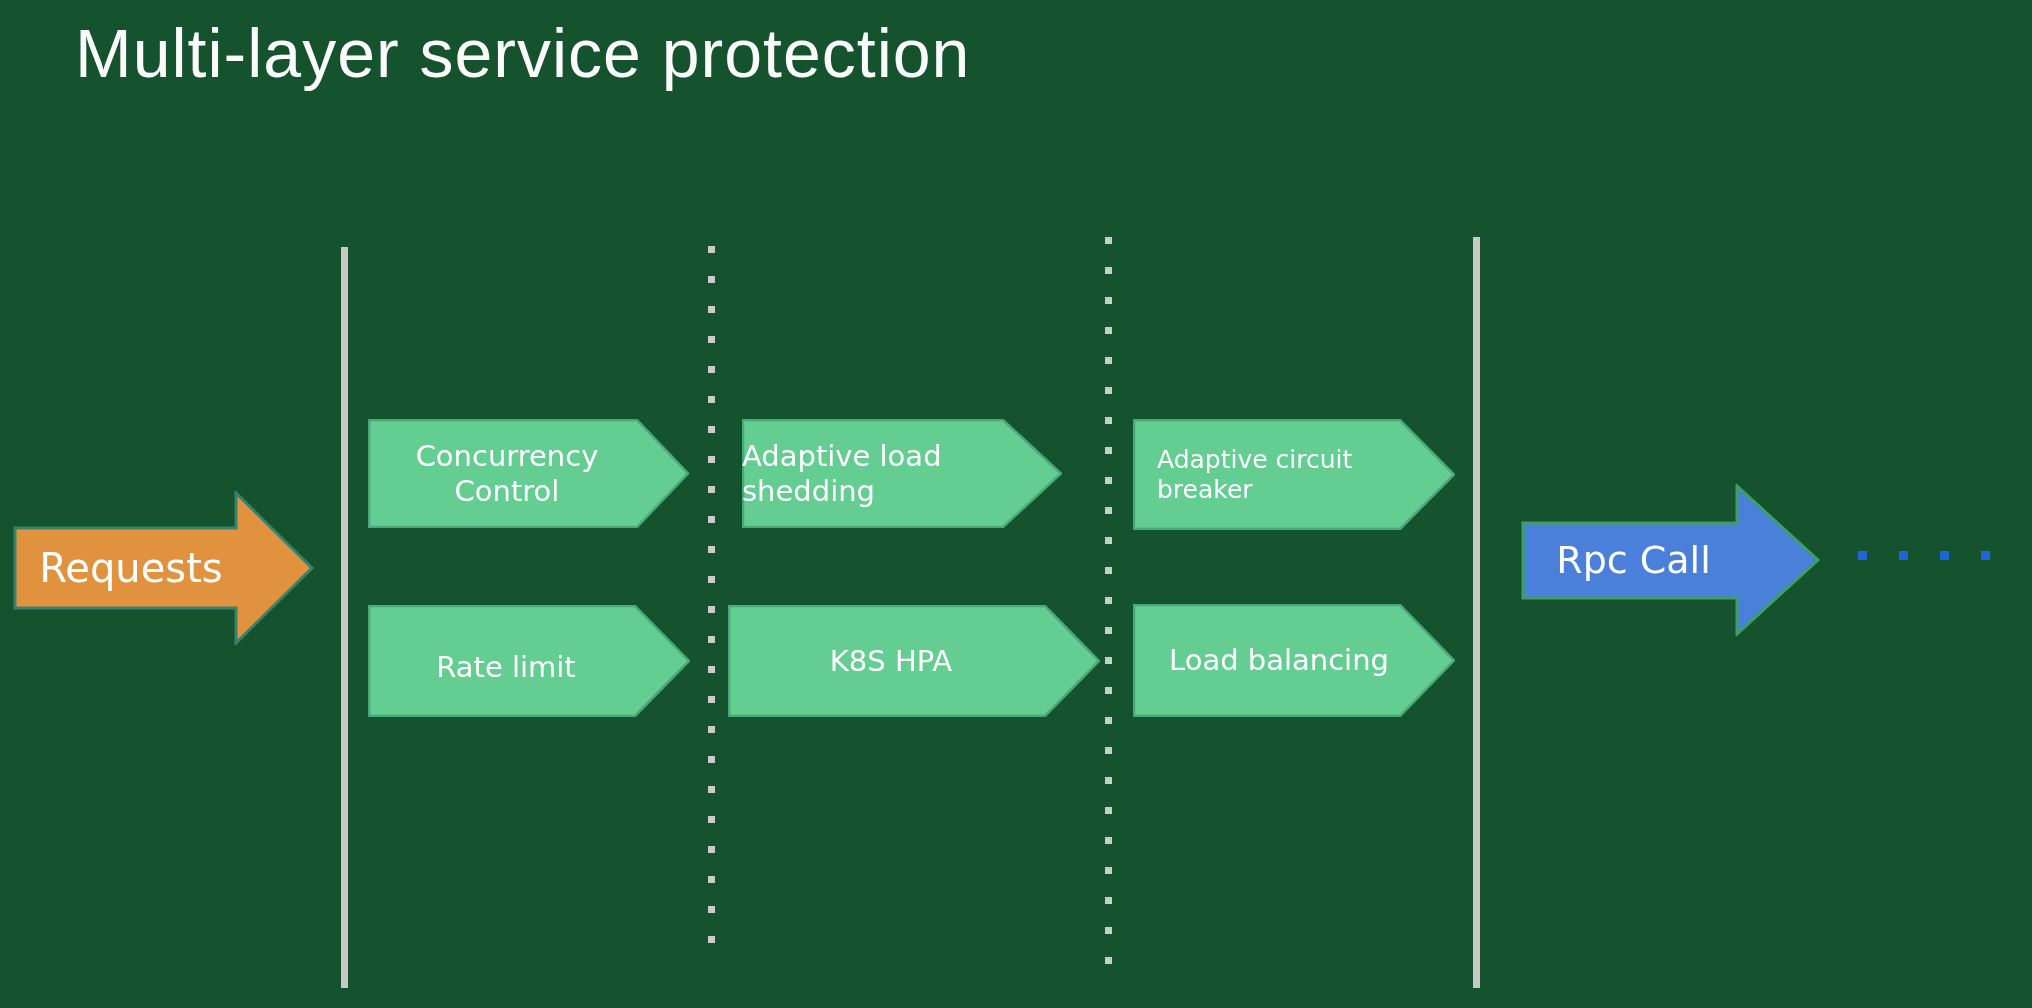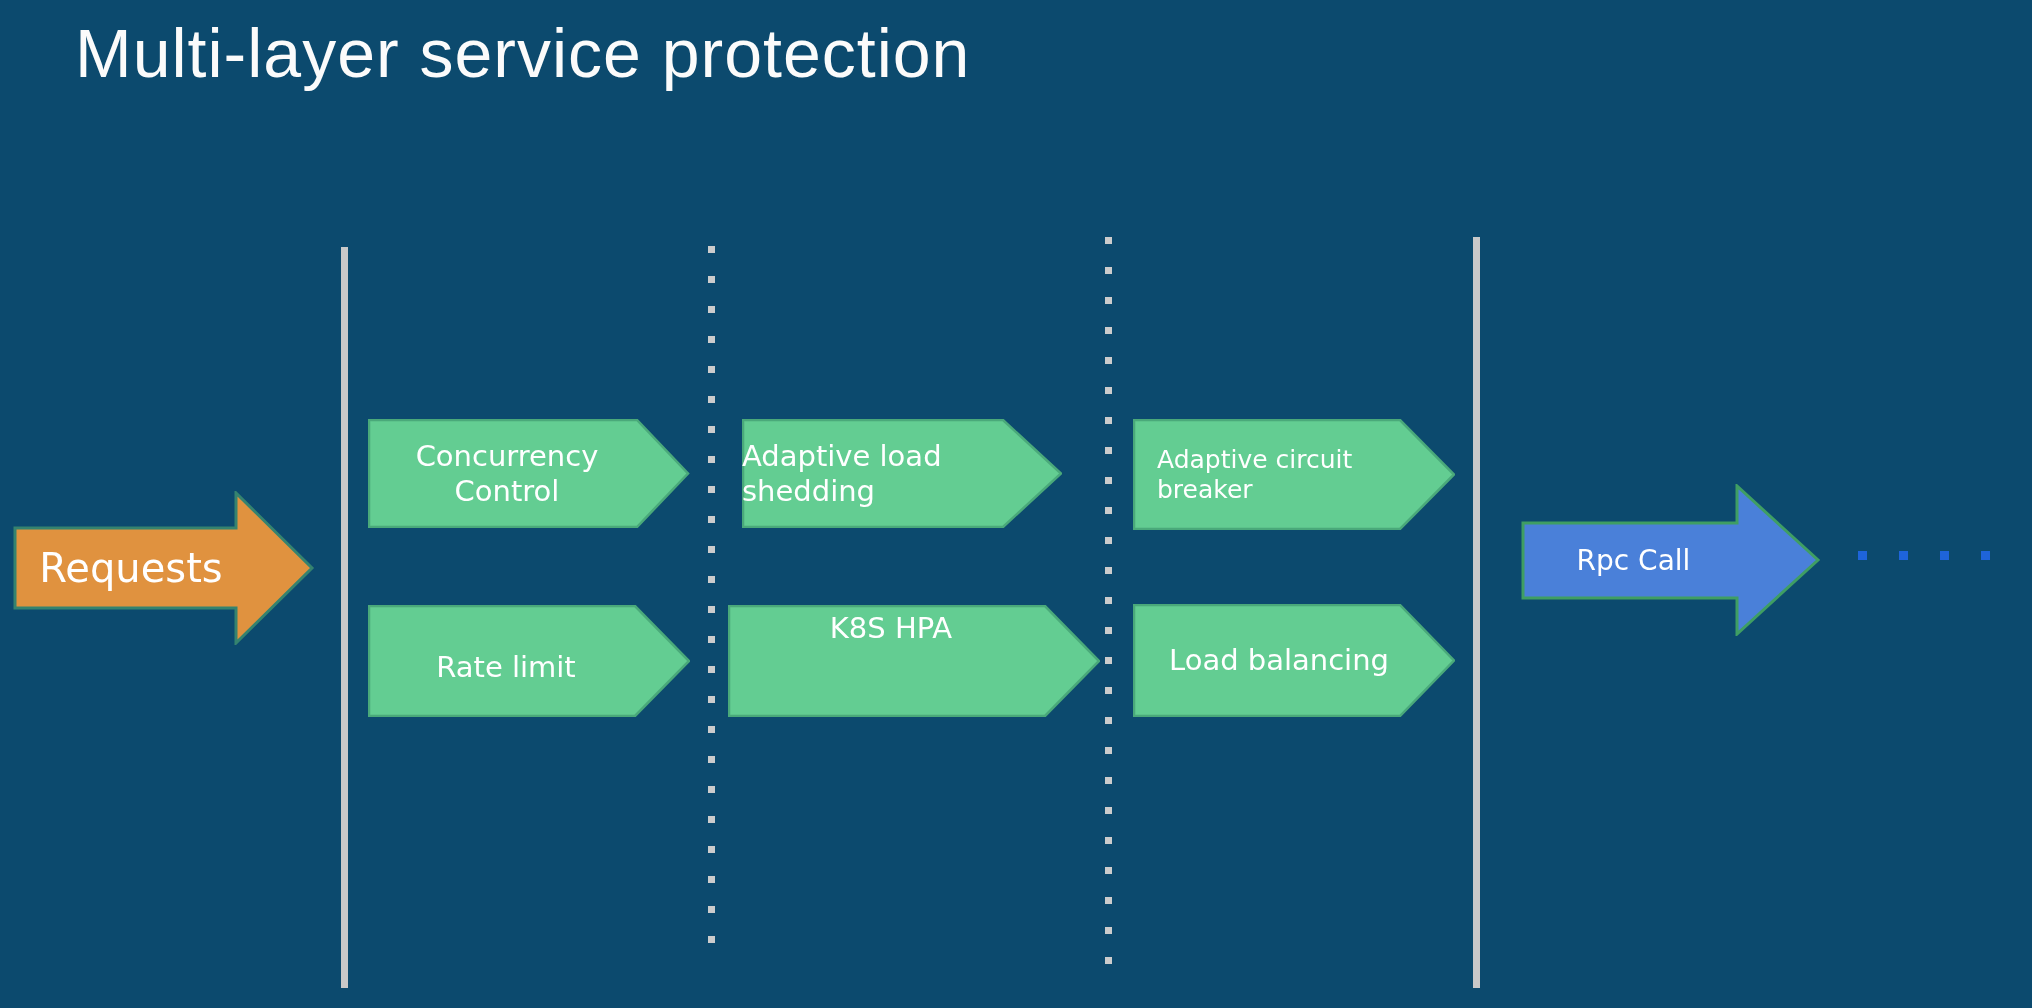--- a/index.html
+++ b/index.html
@@ -1,20 +1,20 @@
 <!DOCTYPE html>
 <html><head>
 <meta charset="utf-8">
 <style>
   html, body { margin: 0; padding: 0; }
   .slide {
     position: relative;
     width: 2032px;
     height: 1008px;
-    background: #0c4a6e;
+    background: #14532d;
     overflow: hidden;
     font-family: "Liberation Sans", sans-serif;
   }
   .title {
     position: absolute;
     left: 75px;
     top: 14px;
     margin: 0;
     font-size: 68px;
     font-weight: 400;
@@ -51,26 +51,26 @@
     display: flex;
     flex-direction: column;
     justify-content: center;
     color: #ffffff;
     font-family: "DejaVu Sans", sans-serif;
     line-height: 1.2;
     box-sizing: border-box;
   }
   .label.centered { align-items: center; text-align: center; padding-left: 9px; }
   .lbl-requests { left: 13px;   top: 528px; width: 227px; height: 80px;  font-size: 40px; }
-  .lbl-rpc      { left: 1521px; top: 523px; width: 216px; height: 75px;  font-size: 28px; }
+  .lbl-rpc      { left: 1521px; top: 523px; width: 216px; height: 75px;  font-size: 38px; }
   .lbl-cc  { left: 368px;  top: 419px; width: 269px; height: 109px; font-size: 29px; }
   .lbl-als { left: 742px;  top: 419px; width: 268px; height: 109px; font-size: 29px; }
   .lbl-acb { left: 1133px; top: 419px; width: 270px; height: 111px; font-size: 25px; padding-left: 24px; }
   .lbl-rl  { left: 368px;  top: 605px; width: 267px; height: 124px; font-size: 29px; }
-  .lbl-k8s { left: 728px;  top: 572px; width: 317px; height: 112px; font-size: 29px; }
+  .lbl-k8s { left: 728px;  top: 605px; width: 317px; height: 112px; font-size: 29px; }
   .lbl-lb  { left: 1133px; top: 604px; width: 270px; height: 113px; font-size: 29px; padding-left: 36px; }
 
   .rpc-dots {
     position: absolute;
     left: 1858px;
     top: 551px;
     display: flex;
     gap: 32px;
   }
   .rpc-dots .dot {

